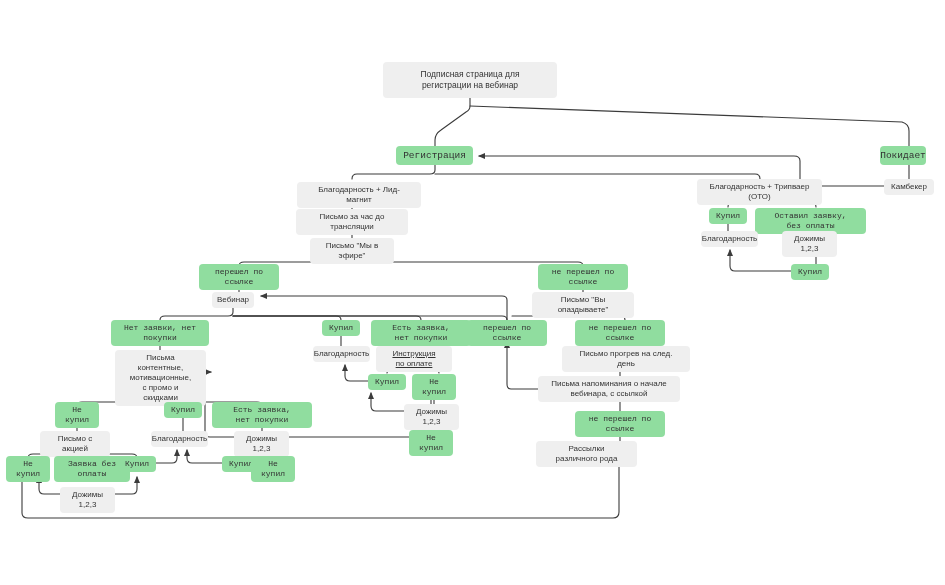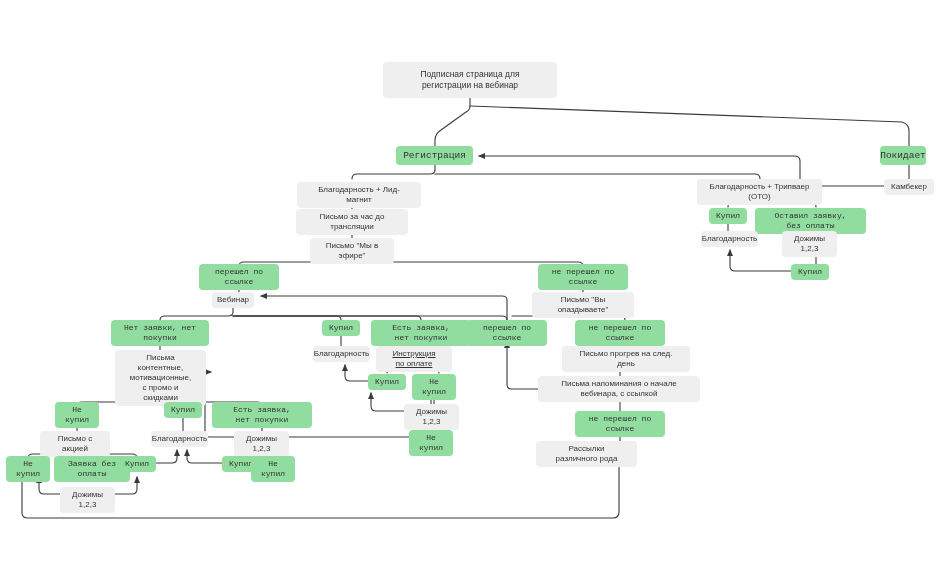--- a/index.html
+++ b/index.html
@@ -141,21 +141,21 @@
       <div class="node green fs8" style="left: 322px; top: 320px; width: 38px; min-height: 15px;">Купил</div>
       <div class="node green fs8" style="left: 371px; top: 320px; width: 100px; min-height: 15px;">Есть заявка, нет покупки</div>
       <div class="node green fs8" style="left: 467px; top: 320px; width: 80px; min-height: 15px;">перешел по ссылке</div>
       <div class="node green fs8" style="left: 575px; top: 320px; width: 90px; min-height: 15px;">не перешел по ссылке</div>
       <div class="node grey fs8" style="left: 115px; top: 350px; width: 91px; min-height: 45px;">Письма контентные, мотивационные, с промо и скидками</div>
       <div class="node grey fs8" style="left: 313px; top: 346px; width: 57px; min-height: 14px;">Благодарность</div>
       <div class="node grey fs8" style="left: 376px; top: 346px; width: 76px; min-height: 14px; text-decoration: underline;">Инструкция по оплате</div>
       <div class="node grey fs8" style="left: 562px; top: 346px; width: 128px; min-height: 14px;">Письмо прогрев на след. день</div>
       <div class="node green fs8" style="left: 368px; top: 374px; width: 38px; min-height: 15px;">Купил</div>
       <div class="node green fs8" style="left: 412px; top: 374px; width: 44px; min-height: 15px;">Не купил</div>
-      <div class="node grey fs8" style="left: 538px; top: 376px; width: 162px; min-height: 26px;">Письма напоминания о начале вебинара, с ссылкой</div>
+      <div class="node grey fs8" style="left: 538px; top: 376px; width: 142px; min-height: 26px;">Письма напоминания о начале вебинара, с ссылкой</div>
       <div class="node green fs8" style="left: 55px; top: 402px; width: 44px; min-height: 15px;">Не купил</div>
       <div class="node green fs8" style="left: 164px; top: 402px; width: 38px; min-height: 15px;">Купил</div>
       <div class="node green fs8" style="left: 212px; top: 402px; width: 100px; min-height: 15px;">Есть заявка, нет покупки</div>
       <div class="node grey fs8" style="left: 404px; top: 404px; width: 55px; min-height: 14px;">Дожимы 1,2,3</div>
       <div class="node green fs8" style="left: 575px; top: 411px; width: 90px; min-height: 15px;">не перешел по ссылке</div>
       <div class="node grey fs8" style="left: 40px; top: 431px; width: 70px; min-height: 14px; text-align: center;">Письмо с акцией</div>
       <div class="node grey fs8" style="left: 151px; top: 431px; width: 57px; min-height: 14px;">Благодарность</div>
       <div class="node grey fs8" style="left: 234px; top: 431px; width: 55px; min-height: 14px;">Дожимы 1,2,3</div>
       <div class="node green fs8" style="left: 409px; top: 430px; width: 44px; min-height: 15px;">Не купил</div>
       <div class="node grey fs8" style="left: 536px; top: 441px; width: 101px; min-height: 14px;">Рассылки различного рода</div>

